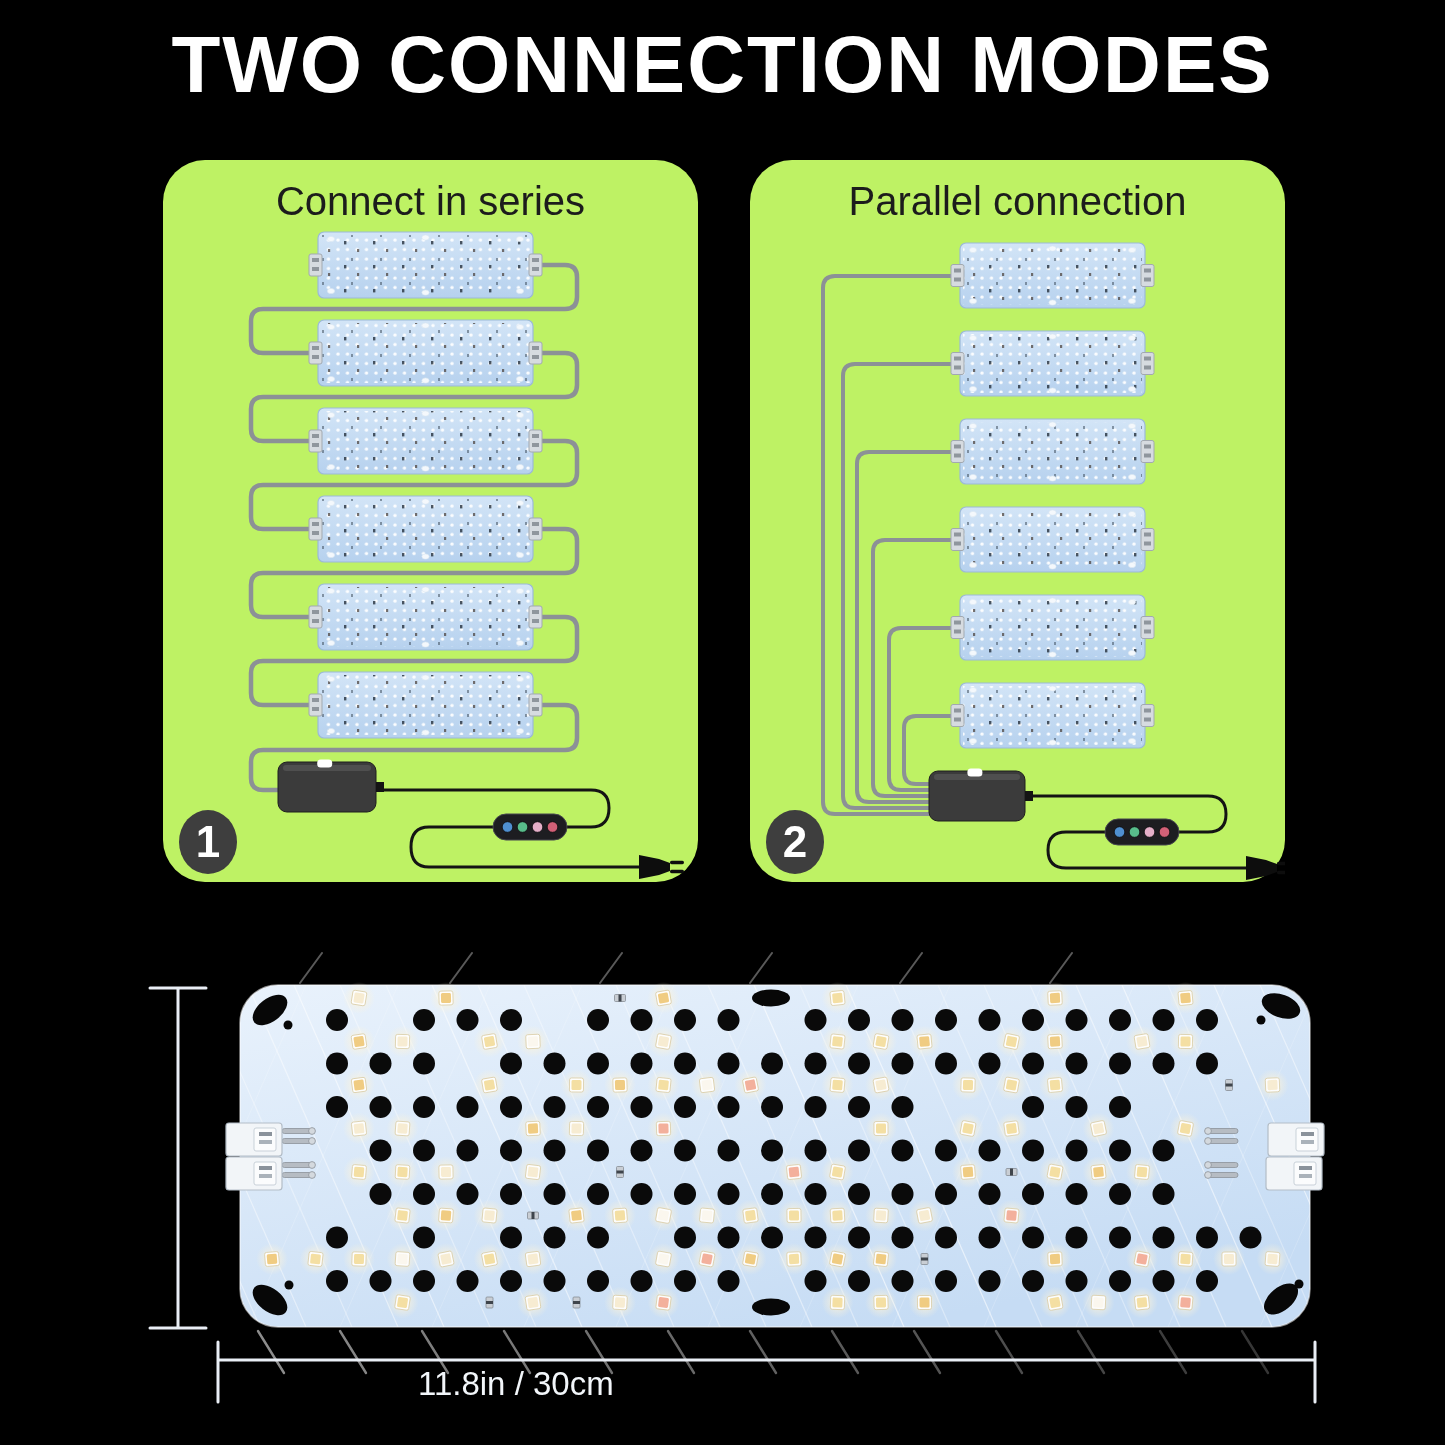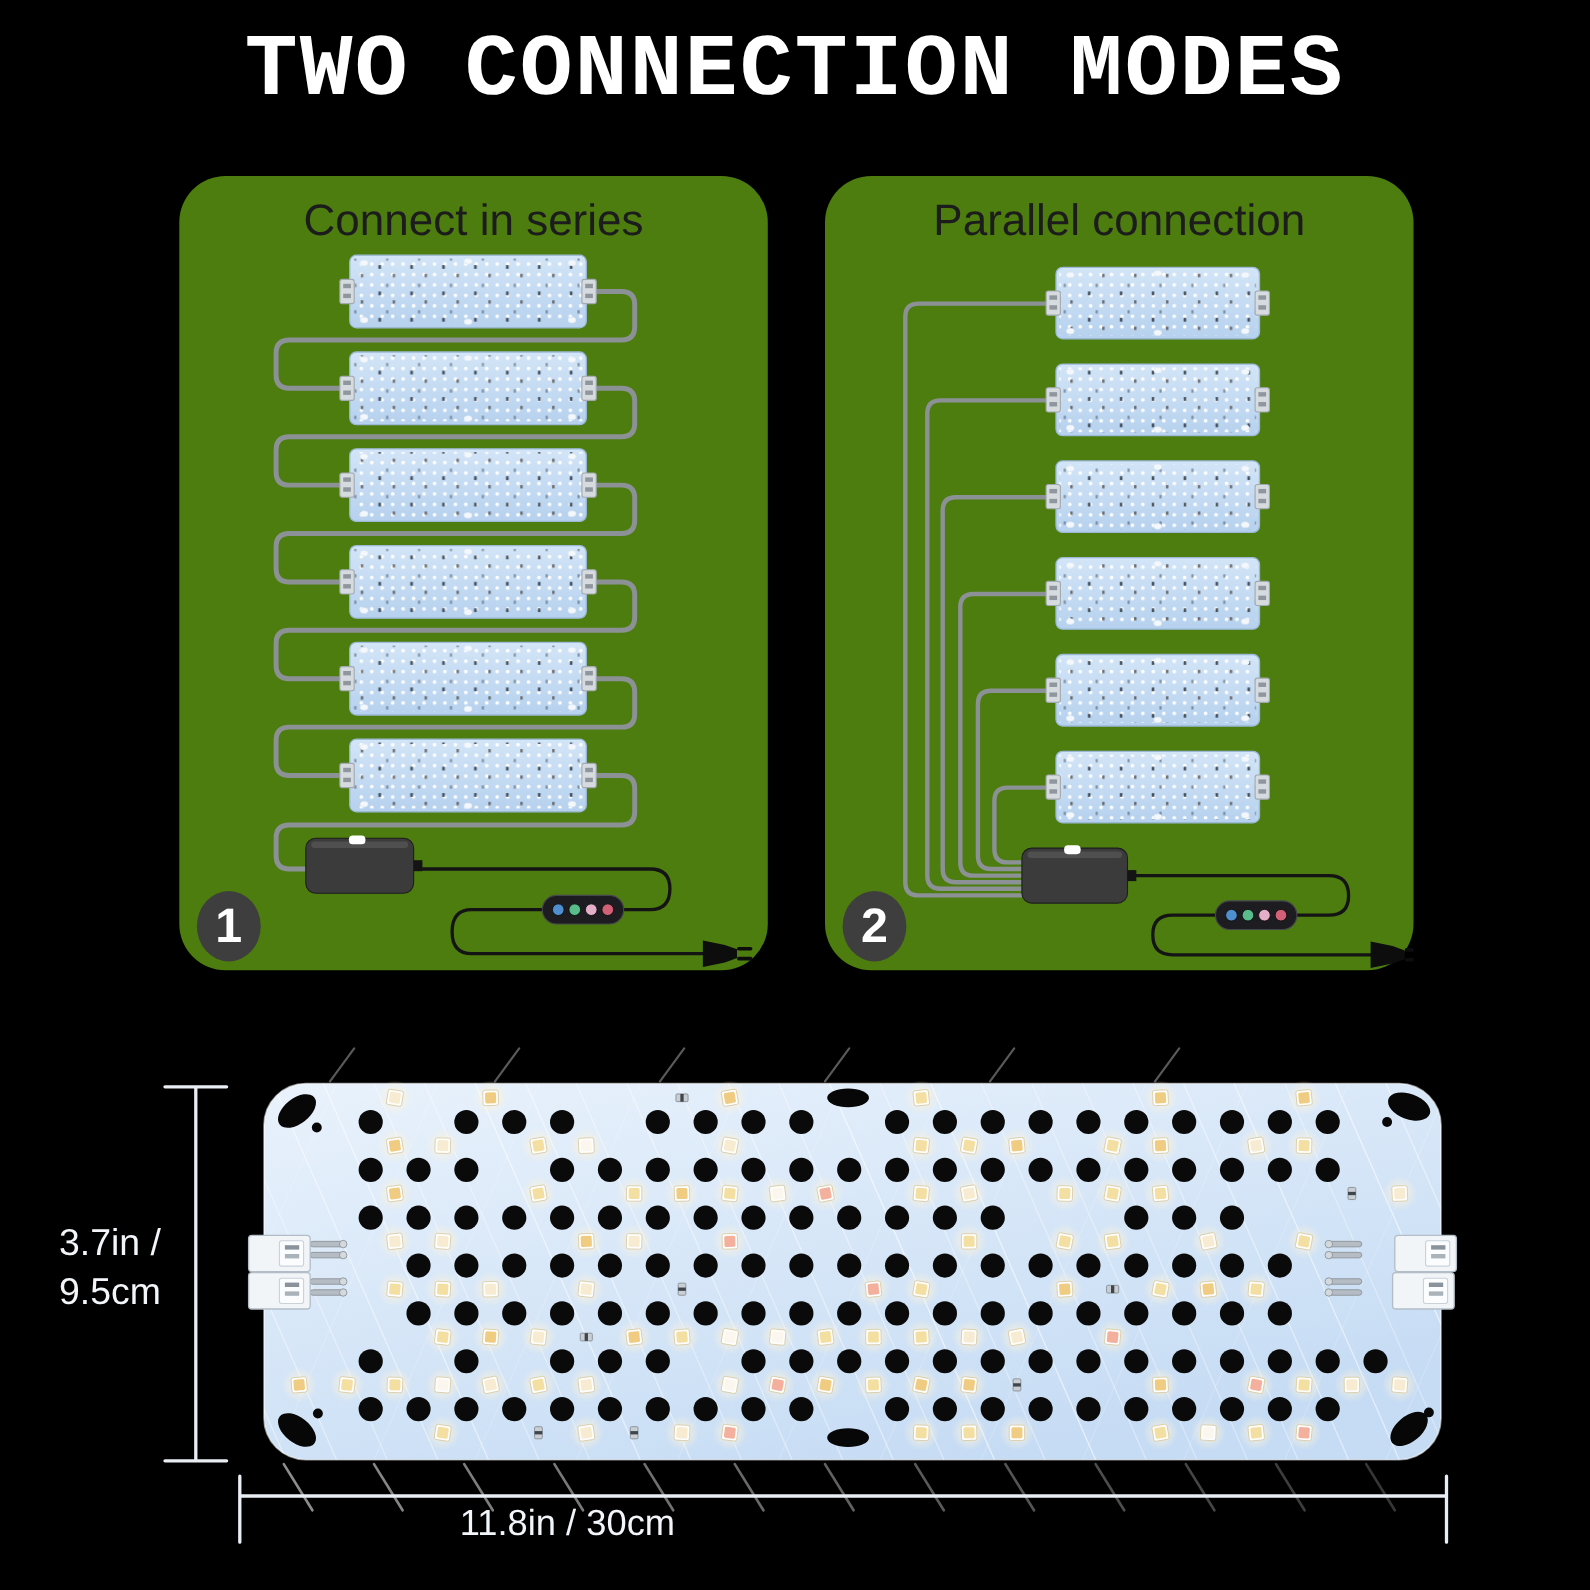--- a/index.html
+++ b/index.html
@@ -1,20 +1,20 @@
 <!DOCTYPE html>
 <html><head>
 <meta charset="utf-8">
 <style>
   html,body{margin:0;padding:0;background:#000;}
   .stage{position:relative;width:1445px;height:1445px;background:#000;overflow:hidden;
          font-family:"Liberation Sans",sans-serif;}
   .page-title{position:absolute;top:22px;left:0;width:100%;margin:0;text-align:center;
-         color:#fff;font-size:80px;line-height:86px;font-weight:700;letter-spacing:2px;font-family:Liberation Mono, monospace;}
-  .card{position:absolute;top:160px;width:535px;height:722px;background:#4d7c0f;border-radius:42px;}
+         color:#fff;font-size:80px;line-height:86px;font-weight:700;letter-spacing:2px;}
+  .card{position:absolute;top:160px;width:535px;height:722px;background:#bef264;border-radius:42px;}
   .card-title{position:absolute;top:18px;left:0;width:100%;text-align:center;
          font-size:40px;line-height:46px;color:#1c1c1c;font-weight:400;}
   .diagram{position:absolute;left:0;top:0;width:535px;height:722px;}
   .diagram svg{display:block;}
   .badge{position:absolute;left:16px;top:650px;width:58px;height:64px;border-radius:50%;
          background:#3e3e3e;color:#fff;display:flex;align-items:center;justify-content:center;
          font-size:44px;font-weight:700;}
   .bigfig{position:absolute;left:0;top:950px;width:1445px;height:495px;}
   .dim{position:absolute;color:#f2f6fa;}
   .dim-v{left:20px;top:1108px;width:160px;text-align:center;font-size:34px;line-height:44px;
@@ -1142,19 +1142,15 @@
         </g>
         <g>
    <rect x="1266" y="207" width="56" height="33" rx="3" fill="#f2f5f8" stroke="#b3bdc7" stroke-width="1.2"></rect>
    <rect x="1294" y="212" width="22" height="23" rx="2" fill="#fbfcfd" stroke="#c9d1d9" stroke-width="1"></rect>
    <rect x="1299" y="216" width="13" height="4" fill="#8a929b"></rect>
    <rect x="1299" y="224" width="13" height="4" fill="#aab2ba"></rect>
         </g>
         <path d="M178 38 V378 M150 38 H206 M150 378 H206 M218 410 H1315 M218 392 V452 M1315 392 V452" stroke="#e9eef5" stroke-width="3" stroke-linecap="round" fill="none"></path>
       </svg></div>
 
-  <div class="dim dim-v">
-    <span>3.7in /</span>
-    <span>9.5cm</span>
-  </div>
   <div class="dim dim-h">11.8in / 30cm</div>
 
 </div>
 
 </body></html>

